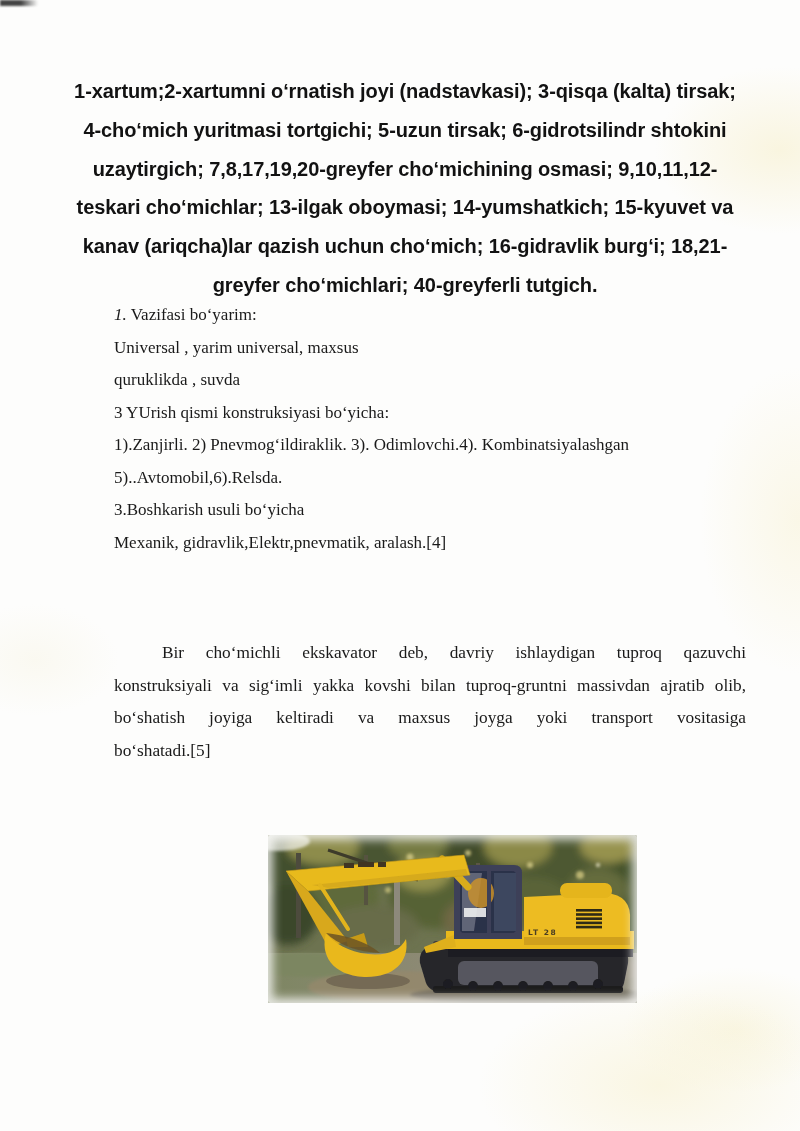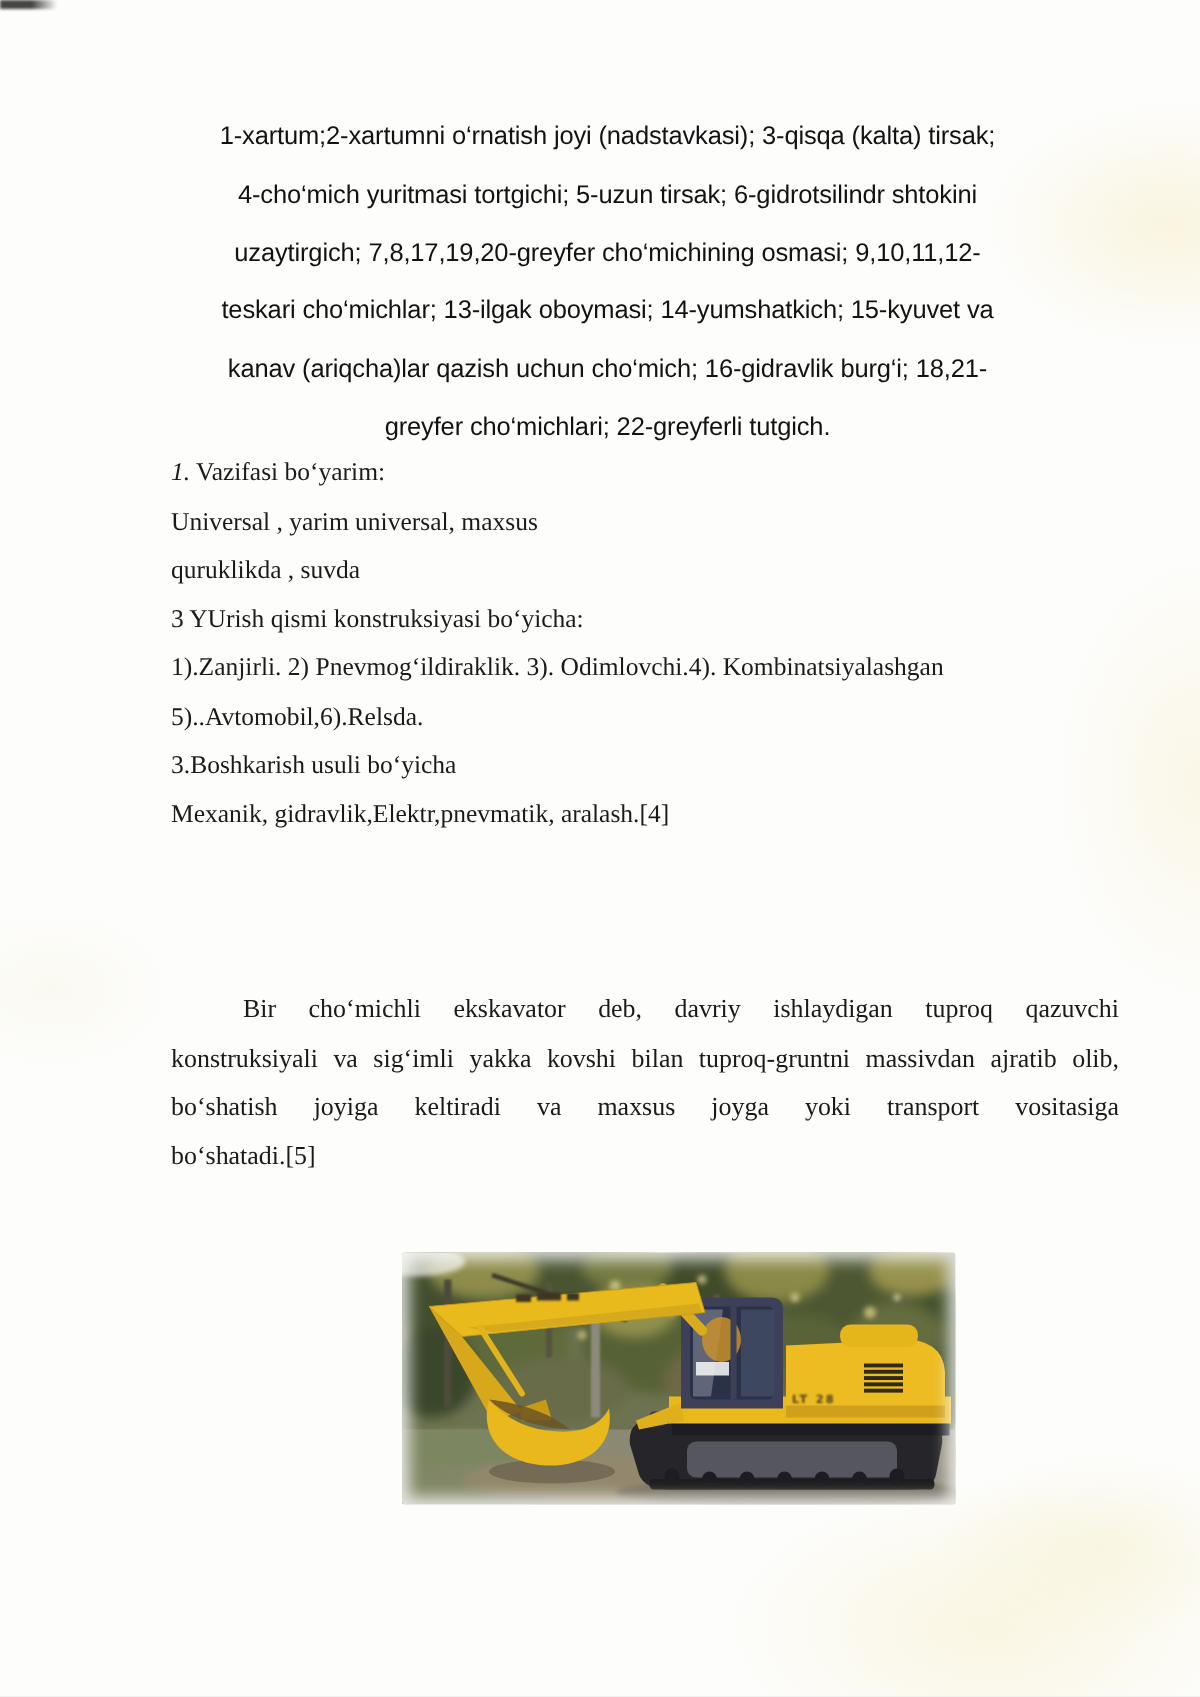--- a/index.html
+++ b/index.html
@@ -19,33 +19,33 @@
   }
   .scan-mark{
     position:absolute;left:0;top:0;width:38px;height:6px;
     background:linear-gradient(to right,#242424 55%,rgba(36,36,36,0));
     filter:blur(1px);opacity:.85;
   }
   .figure-caption{
     position:absolute;left:60px;top:72px;width:690px;
     text-align:center;
     font-family:"Liberation Sans","DejaVu Sans",sans-serif;
-    font-size:17px;line-height:38.8px;
-    color:#121212;letter-spacing:-0.1px;
+    font-size:20px;line-height:38.8px;
+    color:#121212;letter-spacing:-0.1px;font-weight:bold;
   }
   .classification{
     position:absolute;left:114px;top:299px;width:640px;
     font-family:"Liberation Serif","DejaVu Serif",serif;
     font-size:17px;line-height:32.5px;color:#1a1a1a;
   }
   .classification .marker{font-style:italic;}
   .body-paragraph{
     position:absolute;left:114px;top:637px;width:632px;
     font-family:"Liberation Serif","DejaVu Serif",serif;
-    font-size:17.3px;line-height:32.6px;color:#1a1a1a;margin-top:20px;
+    font-size:17.3px;line-height:32.6px;color:#1a1a1a;
   }
   .para-line{text-align:justify;text-align-last:justify;}
   .para-line.first{text-indent:48px;}
   .para-line.last{text-align:right;text-align-last:left;}
   .photo{
     position:absolute;left:268px;top:835px;width:369px;height:168px;
     margin:0;padding:0;border-radius:2px;overflow:hidden;
   }
   .photo svg{display:block;}
   .photo::after{
@@ -61,21 +61,21 @@
 <div class="page">
 
   <div class="scan-mark"></div>
 
   <div class="figure-caption">
     <div>1-xartum;2-xartumni o‘rnatish joyi (nadstavkasi); 3-qisqa (kalta) tirsak;</div>
     <div>4-cho‘mich yuritmasi tortgichi; 5-uzun tirsak; 6-gidrotsilindr shtokini</div>
     <div>uzaytirgich; 7,8,17,19,20-greyfer cho‘michining osmasi; 9,10,11,12-</div>
     <div>teskari cho‘michlar; 13-ilgak oboymasi; 14-yumshatkich; 15-kyuvet va</div>
     <div>kanav (ariqcha)lar qazish uchun cho‘mich; 16-gidravlik burg‘i; 18,21-</div>
-    <div>greyfer cho‘michlari; 22-greyferli tutgich.</div>
+    <div>greyfer cho‘michlari; 40-greyferli tutgich.</div>
   </div>
 
   <div class="classification">
     <div><span class="marker">1.</span><span> Vazifasi bo‘yarim:</span></div>
     <div>Universal , yarim universal, maxsus</div>
     <div>quruklikda , suvda</div>
     <div>3 YUrish qismi konstruksiyasi bo‘yicha:</div>
     <div>1).Zanjirli. 2) Pnevmog‘ildiraklik. 3). Odimlovchi.4). Kombinatsiyalashgan</div>
     <div>5)..Avtomobil,6).Relsda.</div>
     <div>3.Boshkarish usuli bo‘yicha</div>

